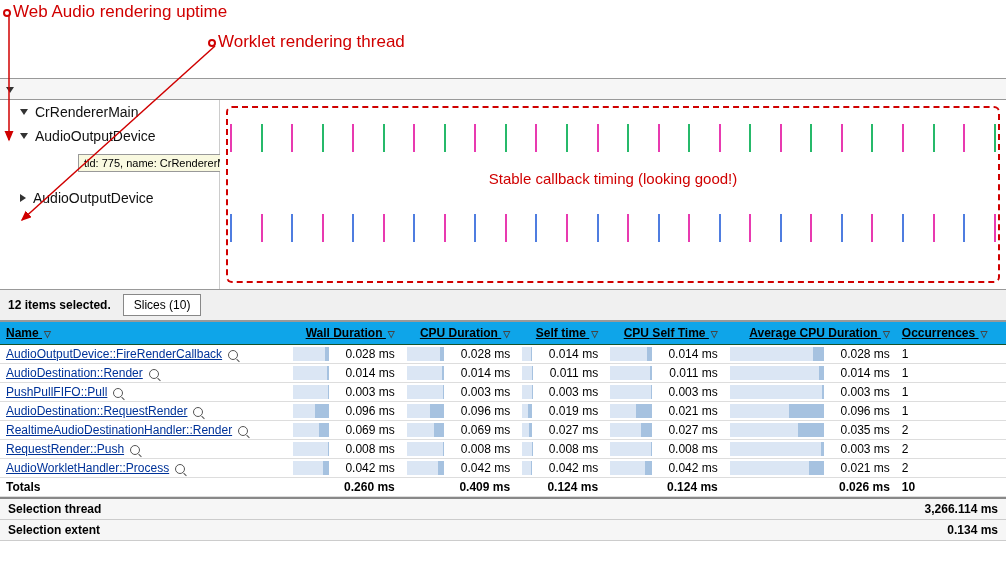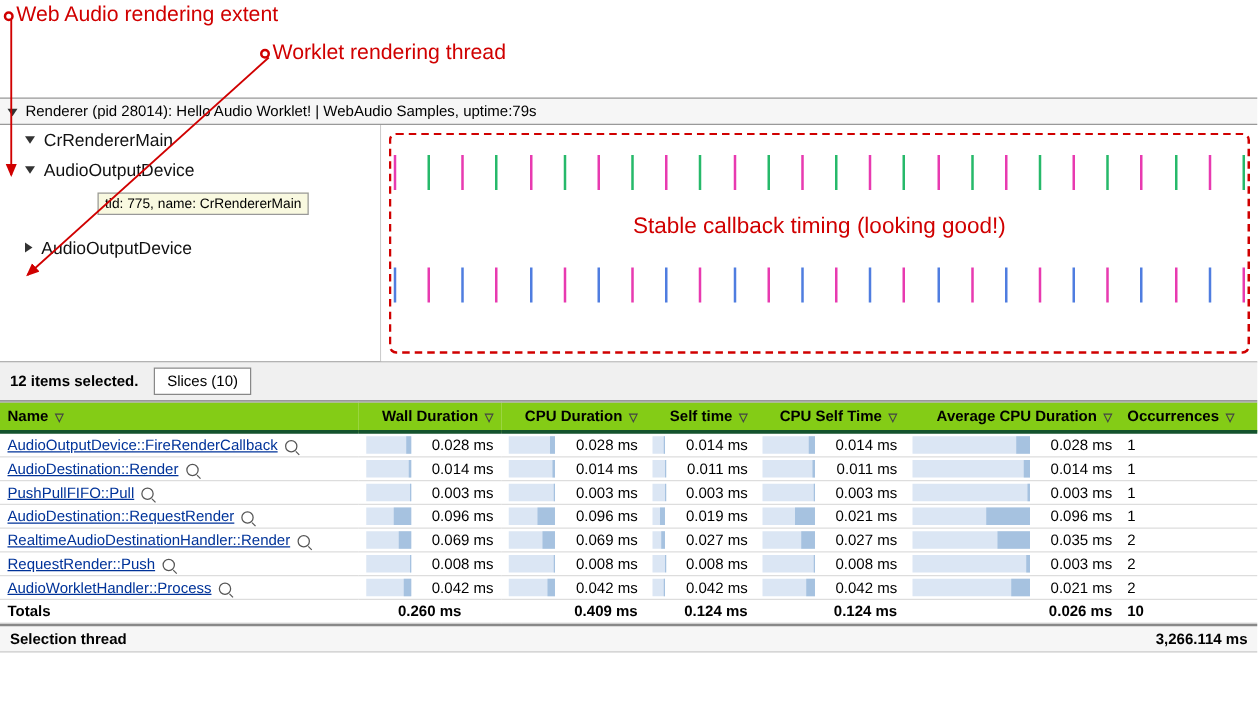--- a/index.html
+++ b/index.html
@@ -59,21 +59,21 @@
     border-bottom: 4px solid transparent;
     border-left: 6px solid #333;
     border-right: none;
   }
   .tracks-area {
     display: flex;
     height: 190px;
     border-bottom: 1px solid #999;
   }
   .tracks-left {
-    width: 305px;
+    width: 220px;
     flex-shrink: 0;
     border-right: 1px solid #ccc;
     position: relative;
   }
   .track-row {
     padding: 4px 6px 4px 12px;
     font-size: 14px;
     color: #111;
     display: flex;
     align-items: center;
@@ -102,21 +102,21 @@
     left: 6px;
     right: 6px;
     top: 6px;
     bottom: 6px;
     z-index: 2;
     pointer-events: none;
   }
   .callout-label {
     position: absolute;
     color: #d00000;
-    font-size: 18px;
+    font-size: 15px;
     left: 50%;
     top: 70px;
     transform: translateX(-50%);
     z-index: 3;
     white-space: nowrap;
     pointer-events: none;
   }
   .timeline {
     position: absolute;
     left: 10px;
@@ -149,24 +149,25 @@
   }
   table.grid {
     width: 100%;
     border-collapse: collapse;
     font-size: 12px;
   }
   table.grid th {
     text-align: left;
     font-weight: bold;
     padding: 4px 6px;
-    border-bottom: 3px solid #14532d;
+    border-bottom: 1px solid #14532d;
     border-top: 1px solid #999;
-    background: #84cc16;
+    background: #0ea5e9;
     white-space: nowrap;
+    text-decoration: underline;
   }
   table.grid th .sort {
     display: inline-block;
     font-size: 9px;
     color: #444;
     margin-left: 2px;
   }
   table.grid td {
     padding: 2px 6px;
     border-bottom: 1px solid #ddd;
@@ -229,31 +230,30 @@
 <svg class="arrows">
   <defs>
     <marker id="ah" markerWidth="8" markerHeight="8" refX="6" refY="3" orient="auto">
       <path d="M0,0 L7,3 L0,6 Z" fill="#d00000"></path>
     </marker>
   </defs>
   <line x1="9" y1="16" x2="9" y2="140" stroke="#d00000" stroke-width="1.5" marker-end="url(#ah)"></line>
   <line x1="215" y1="46" x2="22" y2="220" stroke="#d00000" stroke-width="1.5" marker-end="url(#ah)"></line>
 </svg>
 <div class="annotation" style="left:3px; top:2px;">
-  <span class="circle"></span><span>Web Audio rendering extent</span>
+  <span class="circle"></span><span>Web Audio rendering uptime</span>
 </div>
 <div class="annotation" style="left:208px; top:32px;">
   <span class="circle"></span><span>Worklet rendering thread</span>
 </div>
 
 <div class="top-spacer"></div>
 
 <div class="header-bar">
   <span class="tri"></span>
-  <span>Renderer (pid 28014): Hello Audio Worklet! | WebAudio Samples, uptime:79s</span>
 </div>
 
 <div class="tracks-area">
   <div class="tracks-left">
     <div id="track-rows">
         <div class="track-row sub">
           <span class="tri"></span>
           <span>CrRendererMain</span>
         </div>
         <div class="track-row sub" style="margin-bottom: 38px;">
@@ -650,28 +650,32 @@
             <div class="bar">
               <div class="fill" style="width:16%"></div>
             </div>
             <span class="val">0.021 ms</span>
           </div>
         </td>
         <td>2</td>
       </tr>
       <tr class="totals">
         <td>Totals</td>
-        <td style="text-align:center">0.260 ms</td>
+        <td style="text-align:right">0.260 ms</td>
         <td style="text-align:right">0.409 ms</td>
         <td style="text-align:right">0.124 ms</td>
         <td style="text-align:right">0.124 ms</td>
         <td style="text-align:right">0.026 ms</td>
         <td>10</td>
       </tr>
     </tbody>
 </table>
 
 <div class="footer">
   <div class="row">
     <span>Selection thread</span>
     <span>3,266.114 ms</span>
   </div>
+  <div class="row">
+    <span>Selection extent</span>
+    <span>0.134 ms</span>
+  </div>
 </div>
 
 </body></html>

